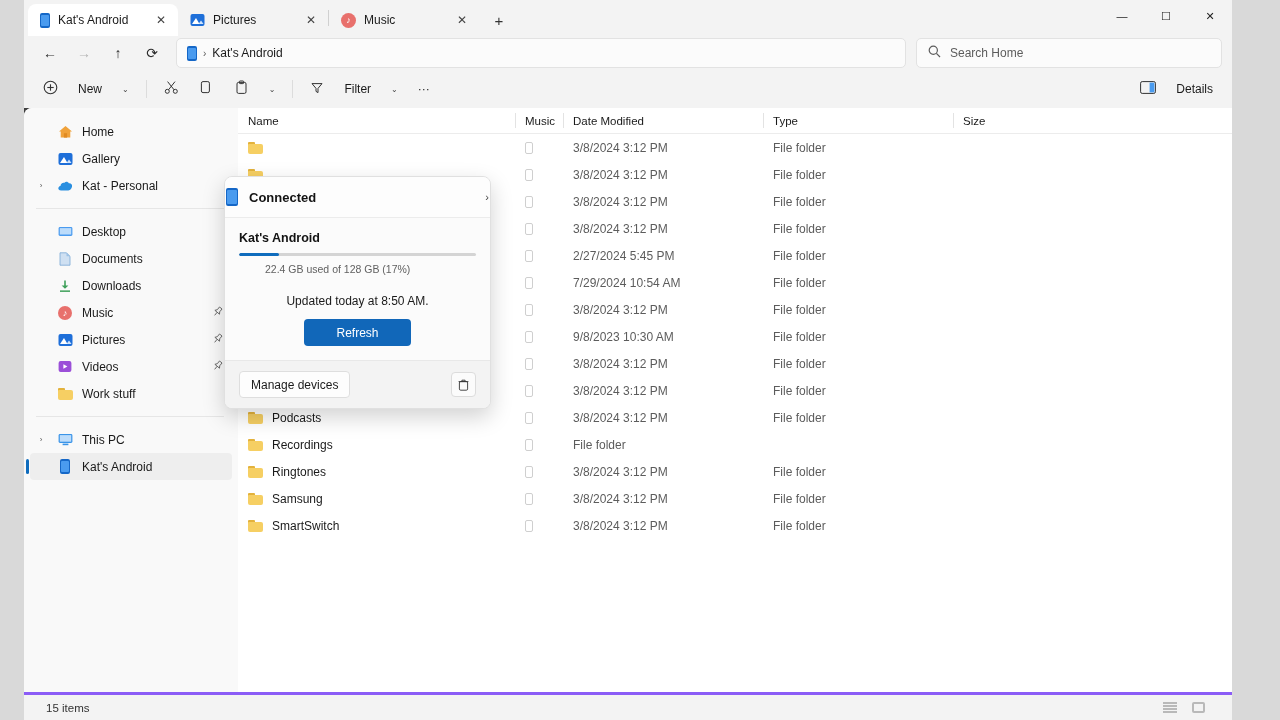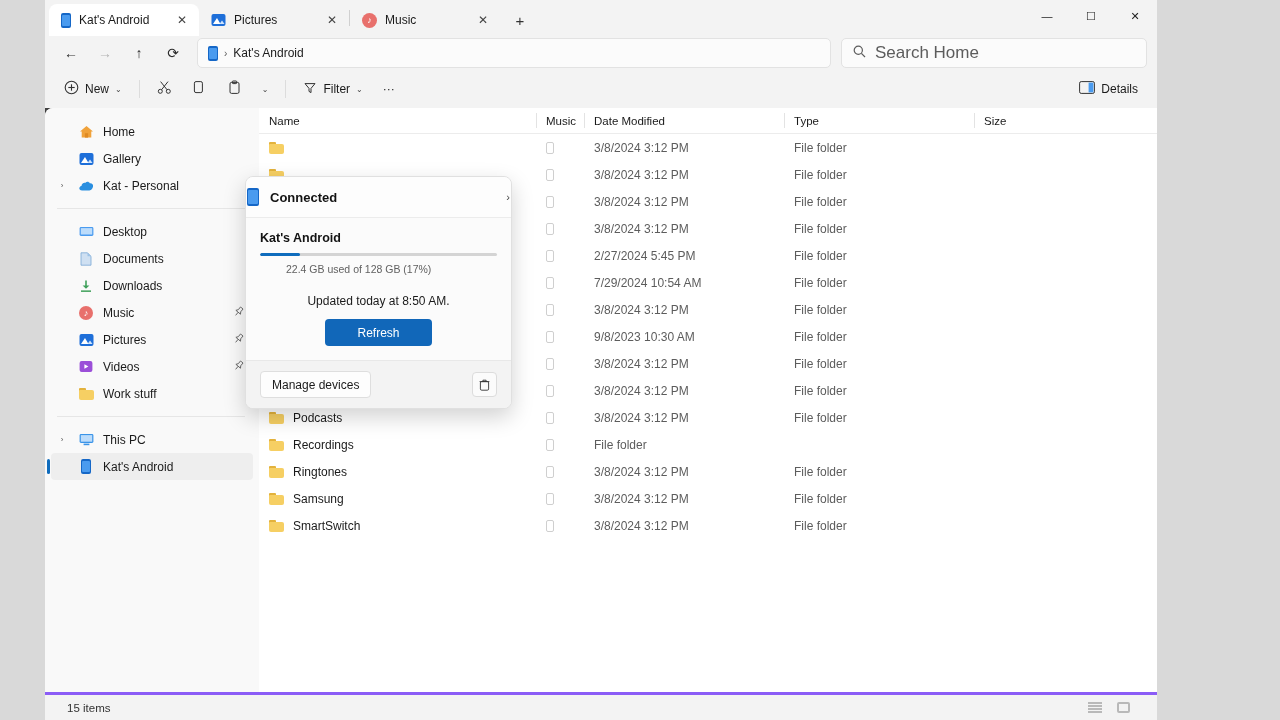--- a/index.html
+++ b/index.html
@@ -5,21 +5,21 @@
   * { box-sizing: border-box; margin: 0; padding: 0; }
   html, body {
     width: 1280px; height: 720px;
     font-family: "Liberation Sans", sans-serif;
     background: #d9d9d9;
     overflow: hidden;
   }
   .desktop { position: relative; width: 1280px; height: 720px; background: #d9d9d9; }
 
   .window {
-    position: absolute; left: 45px; top: 0; width: 1112px; height: 720px;
+    position: absolute; left: 24px; top: 0; width: 1208px; height: 720px;
     background: #404040;
     display: flex; flex-direction: column;
   }
 
   
   .tabstrip { height: 36px; display: flex; align-items: flex-end; background: #f3f3f3; padding-left: 4px; position: relative; }
   .tab {
     height: 32px; display: flex; align-items: center; gap: 8px;
     padding: 0 6px 0 12px; border-radius: 8px 8px 0 0;
     font-size: 12px; color: #1a1a1a; min-width: 150px; position: relative;
@@ -47,26 +47,26 @@
   .navbtn { width: 32px; height: 30px; display: flex; align-items: center; justify-content: center;
     font-size: 14px; color: #2b2b2b; border-radius: 4px; }
   .navbtn.disabled { color: #b4b4b4; }
   .crumbbar {
     flex: 1; height: 30px; background: #fbfbfb; border: 1px solid #e2e2e2; border-radius: 5px;
     display: flex; align-items: center; gap: 6px; padding: 0 10px; margin-left: 6px; font-size: 12px; color: #1a1a1a;
   }
   .crumb-sep { color: #5a5a5a; font-size: 10px; }
   .searchbox {
     width: 306px; height: 30px; background: #fbfbfb; border: 1px solid #e2e2e2; border-radius: 5px;
-    display: flex; align-items: center; gap: 9px; padding: 0 11px; margin-left: 8px; font-size: 17px; color: #5c5c5c;
+    display: flex; align-items: center; gap: 9px; padding: 0 11px; margin-left: 8px; font-size: 12px; color: #5c5c5c;
   }
 
   
   .cmdbar { height: 38px; display: flex; align-items: center; padding: 0 10px; background: #f3f3f3; gap: 2px; }
-  .cmd { height: 30px; display: flex; align-items: center; gap: 6px; padding: 0 9px; border-radius: 5px;
+  .cmd { height: 30px; display: flex; align-items: center; gap: 20px; padding: 0 9px; border-radius: 5px;
     font-size: 12px; color: #1a1a1a; }
   .cmd-sep { width: 1px; height: 18px; background: #dcdcdc; margin: 0 6px; }
   .chev { font-size: 8px; color: #444; }
   .spacer { flex: 1; }
 
   
   .bodyarea { flex: 1; display: flex; background: #ffffff; border-radius: 8px 0 0 0; overflow: hidden; position: relative; }
 
   .sidebar { width: 214px; background: #f9f9f9; padding-top: 10px; flex: none; position: relative; }
   .navitem { height: 27px; display: flex; align-items: center; gap: 9px; margin: 0 6px; padding-left: 4px;

